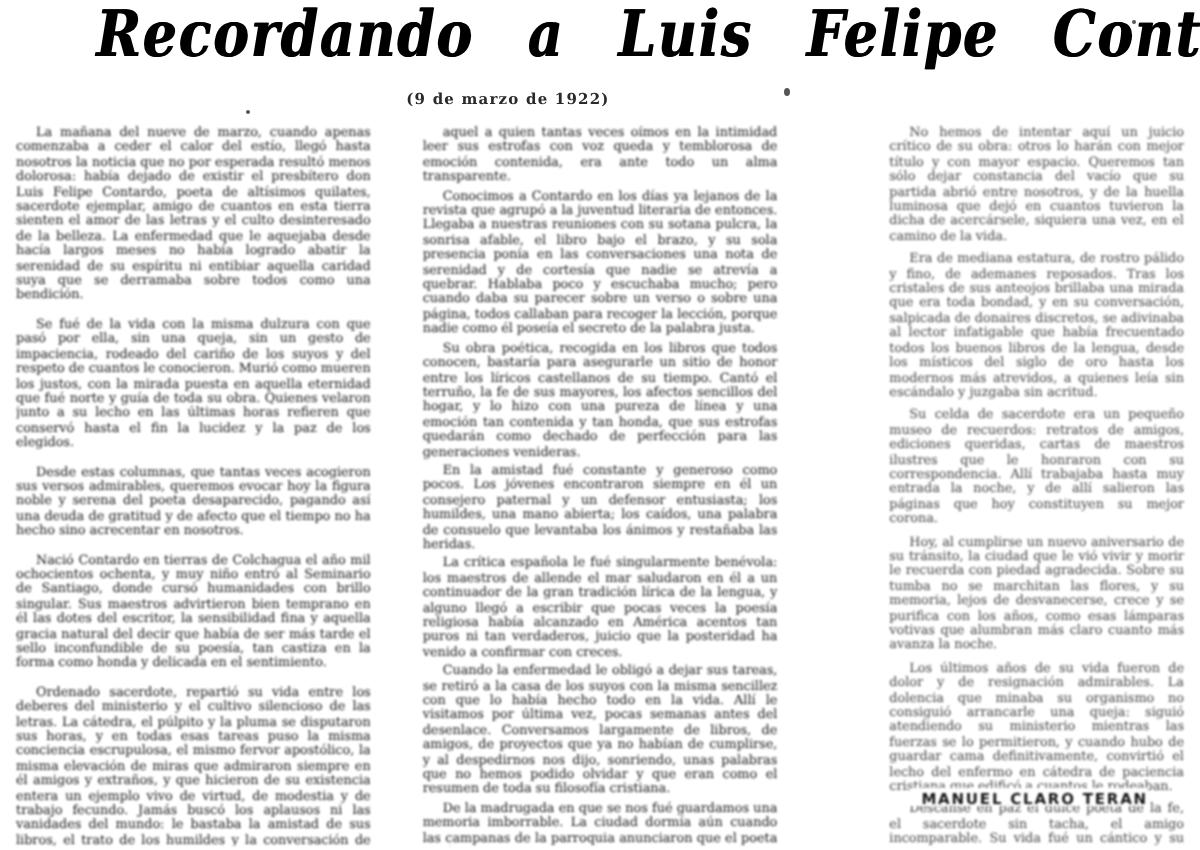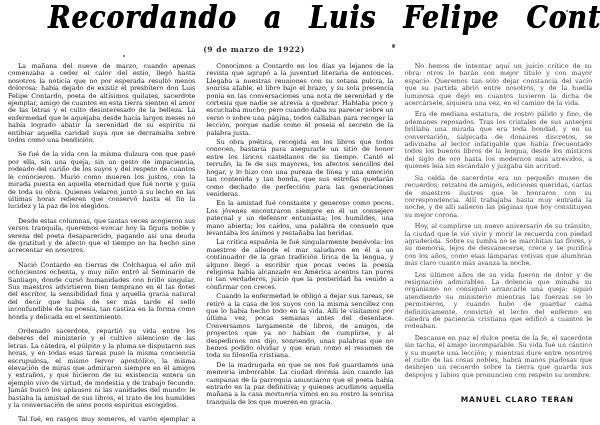--- a/index.html
+++ b/index.html
@@ -17,32 +17,32 @@
     white-space:nowrap;
   }
   .dateline{
     position:absolute;top:45px;left:0;width:100%;
     text-align:center;font-weight:bold;font-size:7.5px;letter-spacing:0.6px;color:#2a2a2a;
     transform:translateX(-46px);
     filter:blur(0.35px);
   }
   .columns{
     position:absolute;top:63px;left:8px;width:584px;height:360px;
-    display:flex;gap:11px;
+    display:flex;gap:26px;
   }
   .col{
     flex:1;min-width:0;overflow:hidden;
     font-size:6.4px;line-height:7.4px;text-align:justify;
     color:#1c1c1c;
     filter:blur(0.45px) contrast(1.08);
   }
   .col p{margin:0 0 7px 0;text-indent:10px;}
   .col.col2 p{margin-bottom:2px;}
   .col.col3{color:#424242;filter:blur(0.55px);position:relative;}
-  .col.col3 p{margin-bottom:4px;}
+  .col.col3 p{margin-bottom:4px;margin-left:30px;}
   .signature{
     position:absolute;bottom:20px;right:18px;
     font-family:"DejaVu Sans", sans-serif;font-weight:bold;
     font-size:7.5px;letter-spacing:0.9px;color:#151515;
     background:#fff;padding:2px 0 0 6px;
   }
   .speck{position:absolute;background:#555;border-radius:50%;}
   .speck.s1{left:392px;top:44px;width:3px;height:4px;}
   .speck.s2{left:566px;top:10px;width:2px;height:2px;}
   .speck.s3{left:123px;top:55px;width:2px;height:2px;}
@@ -54,27 +54,28 @@
 
   <h1 class="title">Recordando a Luis Felipe Contardo</h1>
 
   <div class="dateline">(9 de marzo de 1922)</div>
 
   <div class="columns">
 
     <div class="col col1">
       <p>La mañana del nueve de marzo, cuando apenas comenzaba a ceder el calor del estío, llegó hasta nosotros la noticia que no por esperada resultó menos dolorosa: había dejado de existir el presbítero don Luis Felipe Contardo, poeta de altísimos quilates, sacerdote ejemplar, amigo de cuantos en esta tierra sienten el amor de las letras y el culto desinteresado de la belleza. La enfermedad que le aquejaba desde hacía largos meses no había logrado abatir la serenidad de su espíritu ni entibiar aquella caridad suya que se derramaba sobre todos como una bendición.</p>
       <p>Se fué de la vida con la misma dulzura con que pasó por ella, sin una queja, sin un gesto de impaciencia, rodeado del cariño de los suyos y del respeto de cuantos le conocieron. Murió como mueren los justos, con la mirada puesta en aquella eternidad que fué norte y guía de toda su obra. Quienes velaron junto a su lecho en las últimas horas refieren que conservó hasta el fin la lucidez y la paz de los elegidos.</p>
-      <p>Desde estas columnas, que tantas veces acogieron sus versos tranquila, queremos evocar hoy la figura noble y serena del poeta desaparecido, pagando así una deuda de gratitud y de afecto que el tiempo no ha hecho sino acrecentar en nosotros.</p>
+      <p>Desde estas columnas, que tantas veces acogieron sus versos admirables, queremos evocar hoy la figura noble y serena del poeta desaparecido, pagando así una deuda de gratitud y de afecto que el tiempo no ha hecho sino acrecentar en nosotros.</p>
       <p>Nació Contardo en tierras de Colchagua el año mil ochocientos ochenta, y muy niño entró al Seminario de Santiago, donde cursó humanidades con brillo singular. Sus maestros advirtieron bien temprano en él las dotes del escritor, la sensibilidad fina y aquella gracia natural del decir que había de ser más tarde el sello inconfundible de su poesía, tan castiza en la forma como honda y delicada en el sentimiento.</p>
       <p>Ordenado sacerdote, repartió su vida entre los deberes del ministerio y el cultivo silencioso de las letras. La cátedra, el púlpito y la pluma se disputaron sus horas, y en todas esas tareas puso la misma conciencia escrupulosa, el mismo fervor apostólico, la misma elevación de miras que admiraron siempre en él amigos y extraños, y que hicieron de su existencia entera un ejemplo vivo de virtud, de modestia y de trabajo fecundo. Jamás buscó los aplausos ni las vanidades del mundo: le bastaba la amistad de sus libros, el trato de los humildes y la conversación de unos pocos espíritus escogidos.</p>
       <p>Tal fué, en rasgos muy someros, el varón ejemplar a quien hoy recordamos con emoción sincera en un nuevo aniversario de su muerte, seguros de que su nombre ha de perdurar mientras haya corazones sensibles a la hermosura.</p>
     </div>
 
     <div class="col col2">
+      <p>aquel a quien tantas veces oímos en la intimidad leer sus estrofas con voz queda y temblorosa de emoción contenida, era ante todo un alma transparente.</p>
       <p>Conocimos a Contardo en los días ya lejanos de la revista que agrupó a la juventud literaria de entonces. Llegaba a nuestras reuniones con su sotana pulcra, la sonrisa afable, el libro bajo el brazo, y su sola presencia ponía en las conversaciones una nota de serenidad y de cortesía que nadie se atrevía a quebrar. Hablaba poco y escuchaba mucho; pero cuando daba su parecer sobre un verso o sobre una página, todos callaban para recoger la lección, porque nadie como él poseía el secreto de la palabra justa.</p>
       <p>Su obra poética, recogida en los libros que todos conocen, bastaría para asegurarle un sitio de honor entre los líricos castellanos de su tiempo. Cantó el terruño, la fe de sus mayores, los afectos sencillos del hogar, y lo hizo con una pureza de línea y una emoción tan contenida y tan honda, que sus estrofas quedarán como dechado de perfección para las generaciones venideras.</p>
       <p>En la amistad fué constante y generoso como pocos. Los jóvenes encontraron siempre en él un consejero paternal y un defensor entusiasta; los humildes, una mano abierta; los caídos, una palabra de consuelo que levantaba los ánimos y restañaba las heridas.</p>
       <p>La crítica española le fué singularmente benévola: los maestros de allende el mar saludaron en él a un continuador de la gran tradición lírica de la lengua, y alguno llegó a escribir que pocas veces la poesía religiosa había alcanzado en América acentos tan puros ni tan verdaderos, juicio que la posteridad ha venido a confirmar con creces.</p>
       <p>Cuando la enfermedad le obligó a dejar sus tareas, se retiró a la casa de los suyos con la misma sencillez con que lo había hecho todo en la vida. Allí le visitamos por última vez, pocas semanas antes del desenlace. Conversamos largamente de libros, de amigos, de proyectos que ya no habían de cumplirse, y al despedirnos nos dijo, sonriendo, unas palabras que no hemos podido olvidar y que eran como el resumen de toda su filosofía cristiana.</p>
       <p>De la madrugada en que se nos fué guardamos una memoria imborrable. La ciudad dormía aún cuando las campanas de la parroquia anunciaron que el poeta había entrado en la paz definitiva; y quienes acudimos aquella mañana a la casa mortuoria vimos en su rostro la sonrisa tranquila de los que mueren en gracia.</p>
 
     </div>
 
     <div class="col col3">

